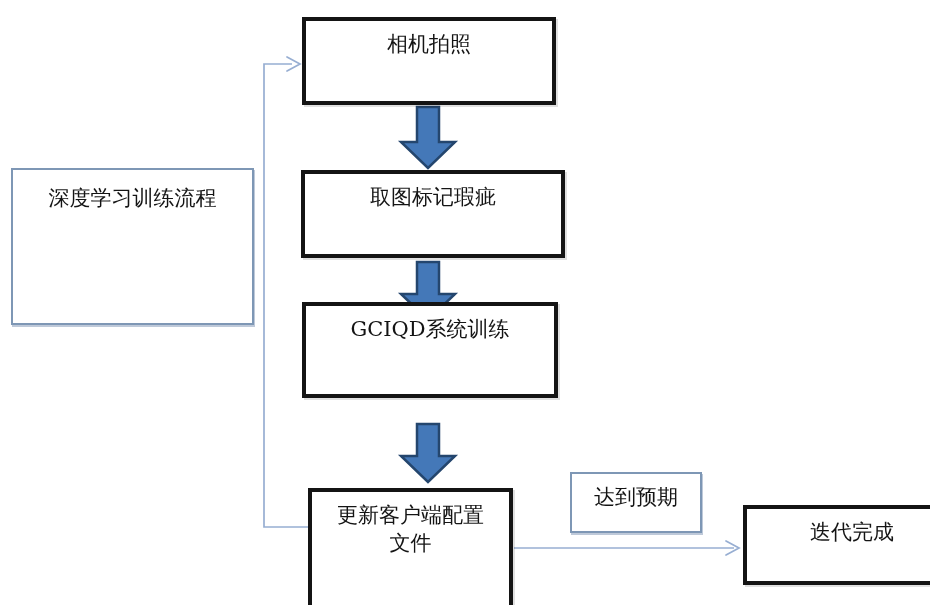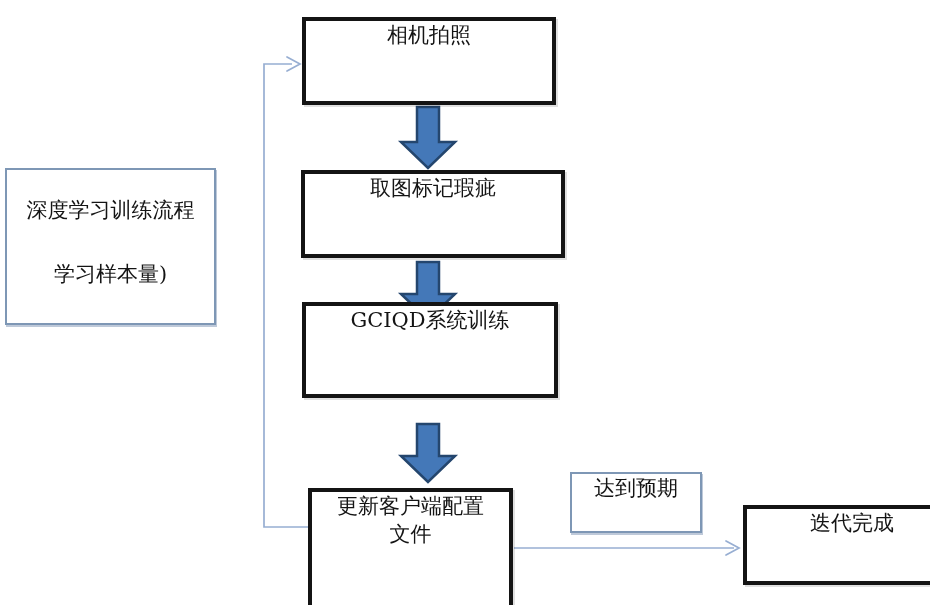--- a/index.html
+++ b/index.html
@@ -24,20 +24,21 @@
   .overlay{
     position:absolute;left:0;top:0;width:930px;height:605px;
     pointer-events:none;
   }
   .node{
     position:absolute;
     background:#ffffff;
     text-align:center;
     font-size:21px;
     line-height:28px;
+    padding-top:9px;
   }
   .node.thick{
     border:4px solid var(--box-border-thick);
     box-shadow:2px 2px 0 rgba(0,0,0,0.12);
   }
   .node.thin{
     border:2px solid var(--box-border-thin);
     box-shadow:1px 2px 0 rgba(110,135,170,0.45);
   }
   .note-line{line-height:32px;}
@@ -88,24 +89,23 @@
 
   <div class="node thick" style="left:302px;top:302px;width:256px;height:96px">
     <span>GCIQD系统训练</span>
   </div>
 
   <div class="node thick" style="left:308px;top:488px;width:205px;height:132px">
     <div>更新客户端配置</div>
     <div>文件</div>
   </div>
 
-  <div class="node thin" style="left:5px;top:168px;width:211px;height:157px;padding-top:24px">
+  <div class="node thin" style="left:11px;top:168px;width:243px;height:157px;padding-top:12px">
     <div class="note-line">深度学习训练流程</div>
     <div class="note-spacer"></div>
-    <div class="note-line">学习样本量)</div>
   </div>
 
   <div class="node thin" style="left:570px;top:472px;width:132px;height:61px">
     <span>达到预期</span>
   </div>
 
   <div class="node thick" style="left:743px;top:505px;width:218px;height:80px">
     <span>迭代完成</span>
   </div>
 

